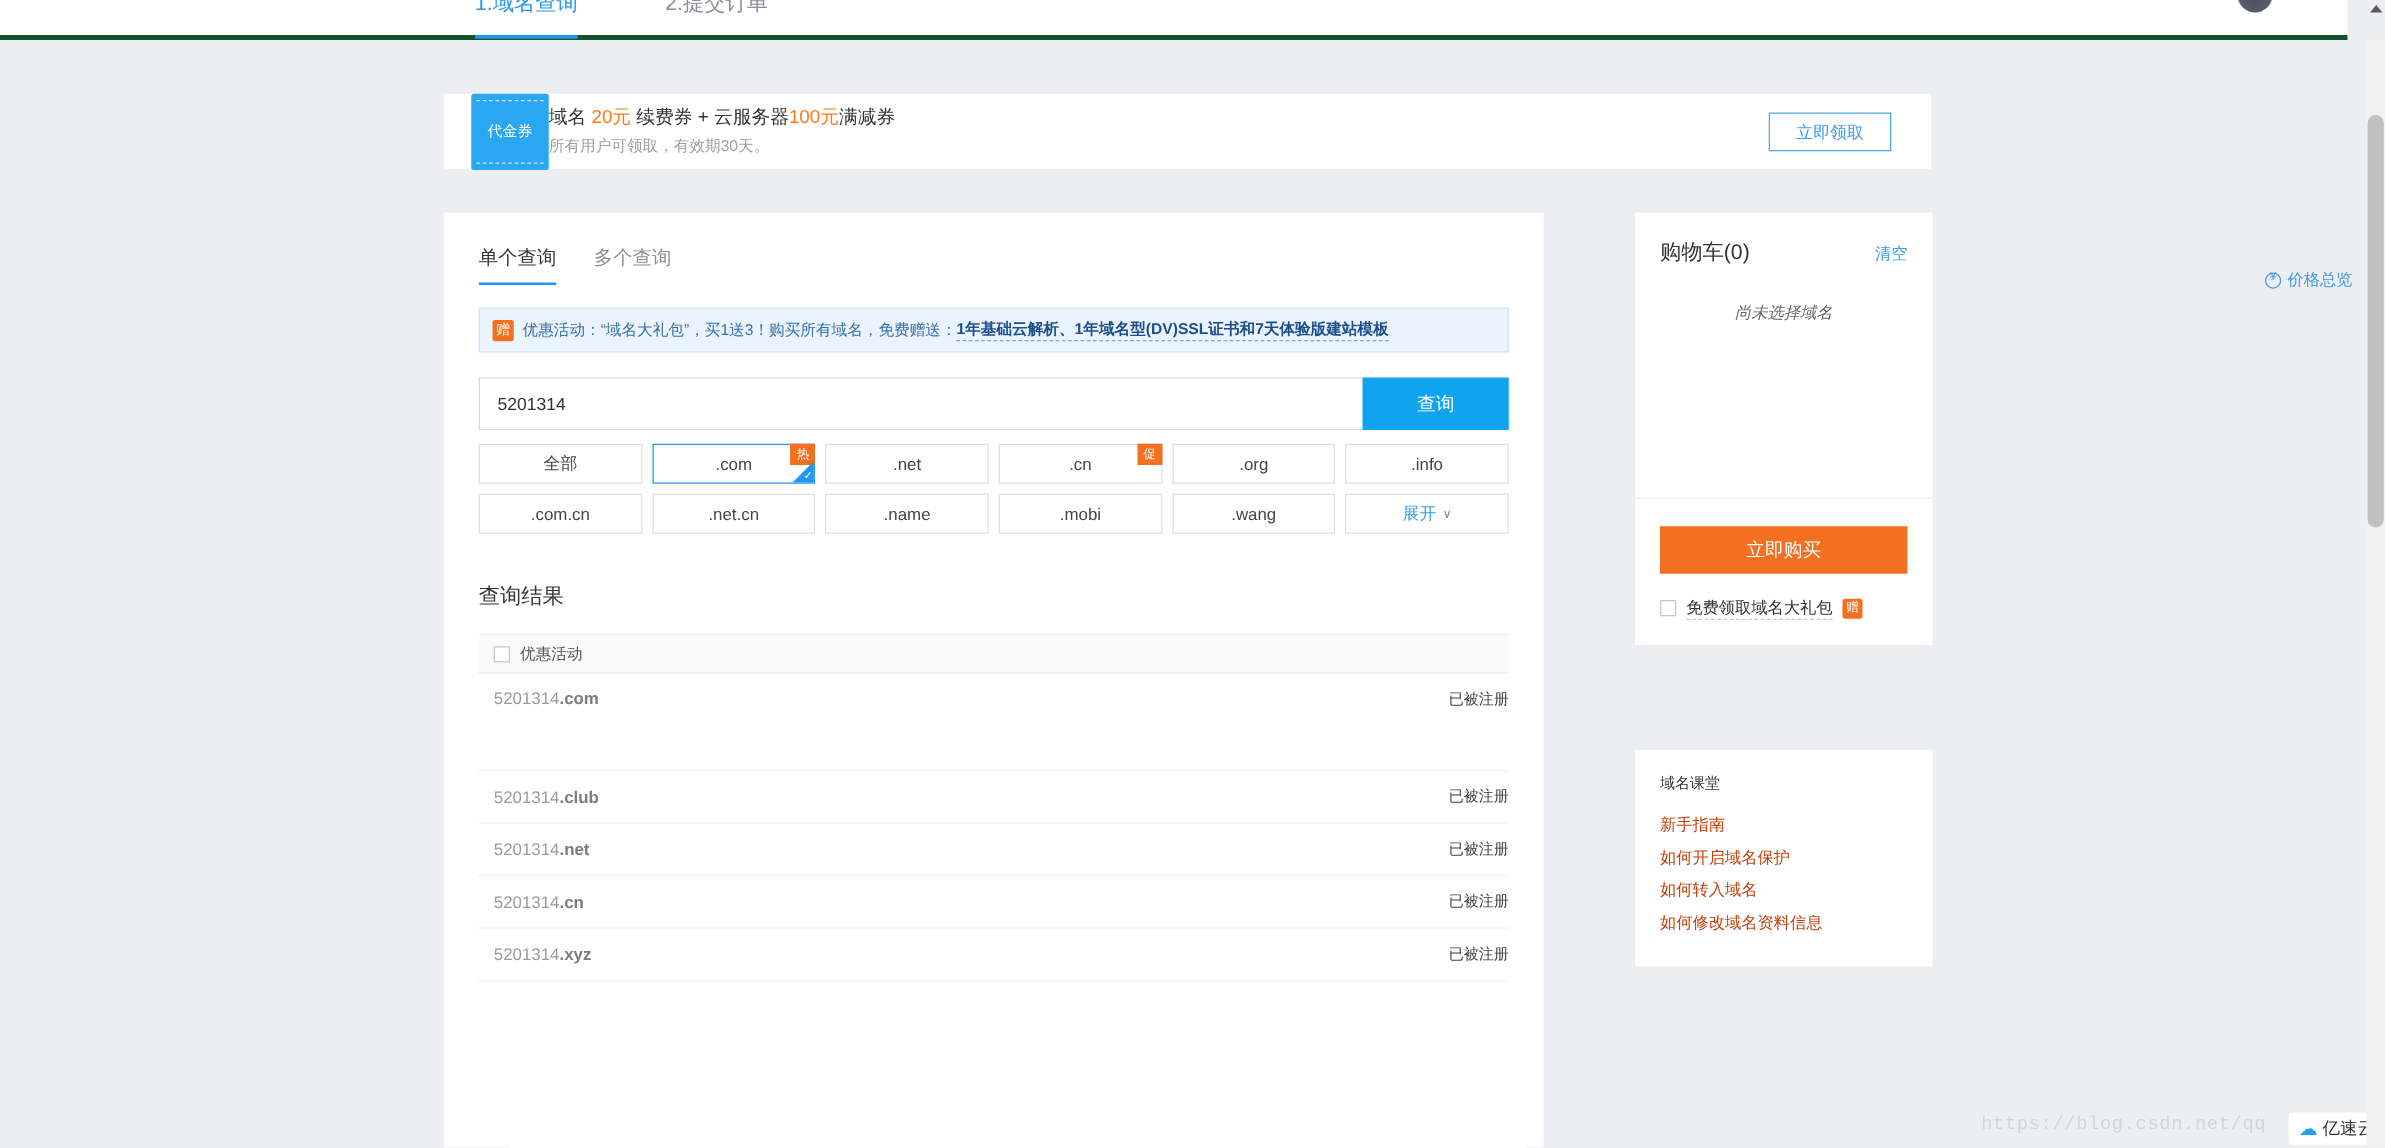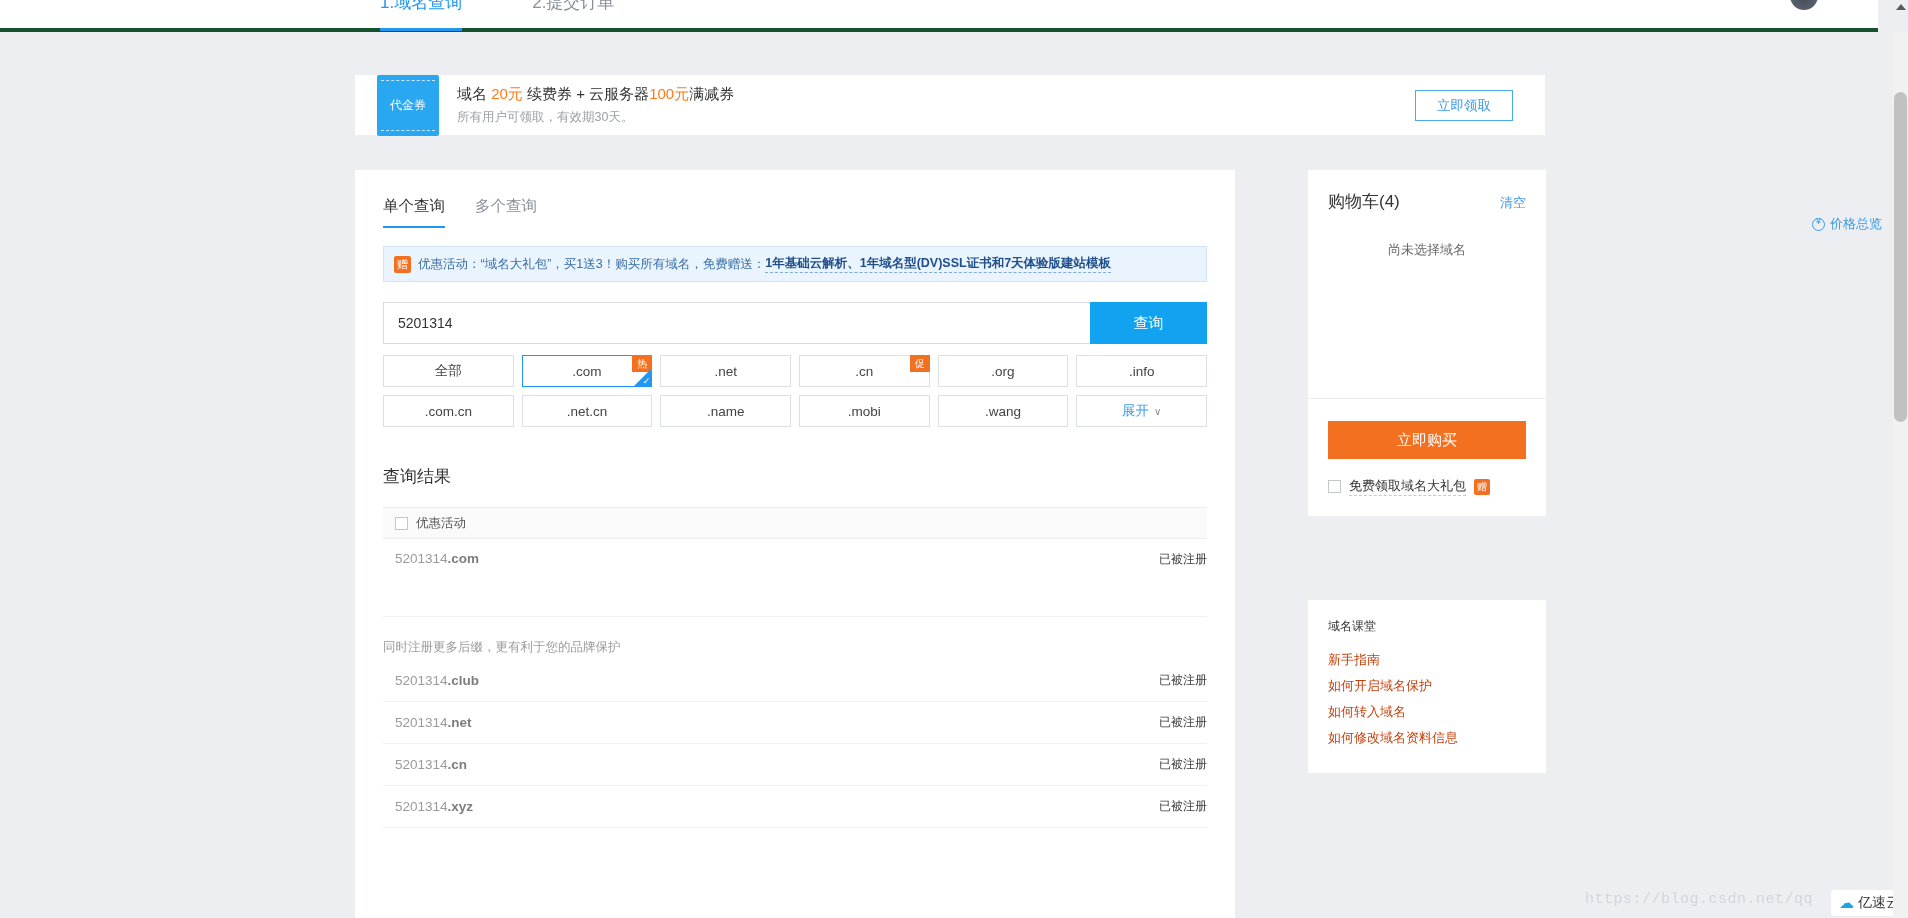--- a/index.html
+++ b/index.html
@@ -40,21 +40,21 @@
     display: flex; align-items: center; justify-content: center;
     border-radius: 2px;
     position: relative;
   }
   .voucher-icon::before, .voucher-icon::after {
     content: ""; position: absolute; left: 4px; right: 4px; height: 0;
     border-top: 1px dashed rgba(255,255,255,.75);
   }
   .voucher-icon::before { top: 5px; }
   .voucher-icon::after { bottom: 5px; }
-  .voucher-text { margin-left: 18px; }
+  .voucher-text { }
   .voucher-title { font-size: 15px; color: #333333; line-height: 22px; }
   .voucher-title .amt { color: #ff7a18; }
   .voucher-sub { font-size: 12.5px; color: #9aa0a8; line-height: 20px; margin-top: 2px; }
   .voucher-btn {
     margin-left: auto; margin-right: 32px;
     width: 98px; height: 31px; line-height: 29px; text-align: center;
     border: 1px solid #4aa8f0; color: #3f9ae5; font-size: 13.5px;
     background: #ffffff; cursor: pointer;
   }
 
@@ -161,21 +161,21 @@
   .cart {
     position: absolute; left: 1308px; top: 170px; width: 238px; background: #ffffff;
   }
   .cart-head {
     display: flex; align-items: baseline; padding: 20px 20px 0 20px;
   }
   .cart-title { font-size: 17px; color: #333; }
   .cart-clear { margin-left: auto; font-size: 13px; color: #3f9ae5; cursor: pointer; }
   .cart-empty {
     text-align: center; font-size: 13px; color: #666;
-    padding: 28px 0 0 0; height: 185px;
+    padding: 28px 0 0 0; height: 185px; font-style: italic;
   }
   .cart-divider { border-top: 1px solid #ededed; margin: 0 0px; }
   .buy-btn {
     margin: 22px 20px 0 20px; height: 38px; background: #f37021; color: #fff;
     font-size: 15px; display: flex; align-items: center; justify-content: center;
     cursor: pointer;
   }
   .gift-line {
     margin: 18px 20px 20px 20px; display: flex; align-items: center;
     font-size: 13px; color: #333;
@@ -309,21 +309,20 @@
     <div class="result-head">
       <span class="cbx"></span>
       <span>优惠活动</span>
     </div>
 
     <div class="result-row row-first">
       <span class="dn"><span>5201314</span><b>.com</b></span>
       <span class="status">已被注册</span>
     </div>
 
-    <div class="suffix-note">同时注册更多后缀，更有利于您的品牌保护</div>
 
     <div class="result-row">
       <span class="dn"><span>5201314</span><b>.club</b></span>
       <span class="status">已被注册</span>
     </div>
     <div class="result-row">
       <span class="dn"><span>5201314</span><b>.net</b></span>
       <span class="status">已被注册</span>
     </div>
     <div class="result-row">
@@ -336,21 +335,21 @@
     </div>
   </div>
 
   <div class="price-overview">
     <span class="coin-icon"></span>
     <span>价格总览</span>
   </div>
 
   <div class="cart">
     <div class="cart-head">
-      <span class="cart-title">购物车(4)</span>
+      <span class="cart-title">购物车(0)</span>
       <span class="cart-clear">清空</span>
     </div>
     <div class="cart-empty">尚未选择域名</div>
     <div class="cart-divider"></div>
     <div class="buy-btn">立即购买</div>
     <div class="gift-line">
       <span class="cbx"></span>
       <span class="dashed">免费领取域名大礼包</span>
       <span class="gb">赠</span>
     </div>

